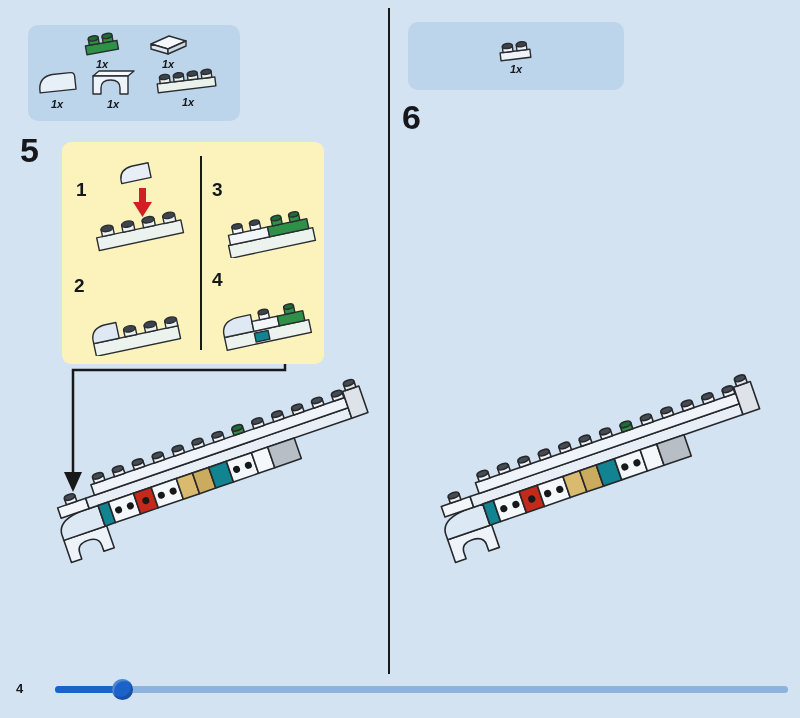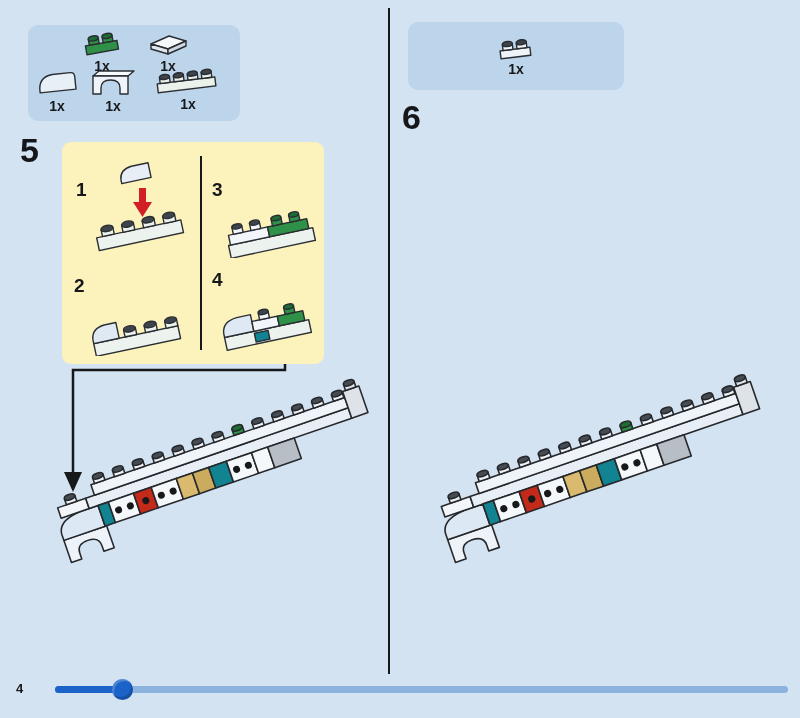--- a/index.html
+++ b/index.html
@@ -3,21 +3,21 @@
 <meta charset="utf-8">
 <style>
   html,body{margin:0;padding:0;}
   .page{position:relative;width:800px;height:718px;background:#d3e3f2;
         font-family:"Liberation Sans",sans-serif;overflow:hidden;color:#15171a;}
   .parts-box{position:absolute;background:#bcd5ea;border-radius:10px;}
   .parts-box-5{left:28px;top:25px;width:212px;height:96px;}
   .parts-box-6{left:408px;top:22px;width:216px;height:68px;display:flex;align-items:center;justify-content:center;}
   .part{position:absolute;display:flex;flex-direction:column;align-items:center;gap:1px;}
   .part-inline{display:flex;flex-direction:column;align-items:center;gap:1px;}
-  .count{font-size:14px;font-weight:700;}
+  .count{font-size:11px;font-weight:700;font-style:italic;}
   .step-number{position:absolute;font-size:34px;font-weight:700;line-height:1;}
   .step5-number{left:20px;top:133px;}
   .step6-number{left:402px;top:100px;}
   .substeps-box{position:absolute;left:62px;top:142px;width:262px;height:222px;background:#fbf3bb;border-radius:9px;}
   .substep-divider{position:absolute;left:138px;top:14px;width:2px;height:194px;background:#17181a;}
   .substep-number{position:absolute;font-size:19px;font-weight:700;line-height:1;}
   .sub-svg{position:absolute;}
   .column-divider{position:absolute;left:388px;top:8px;width:2px;height:666px;background:#17181a;}
   .connector{position:absolute;left:60px;top:362px;}
   .model{position:absolute;overflow:visible;}

